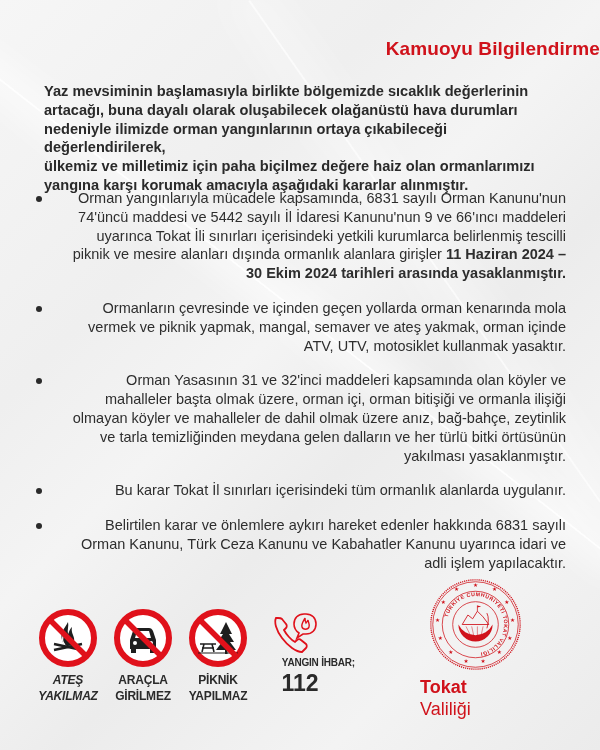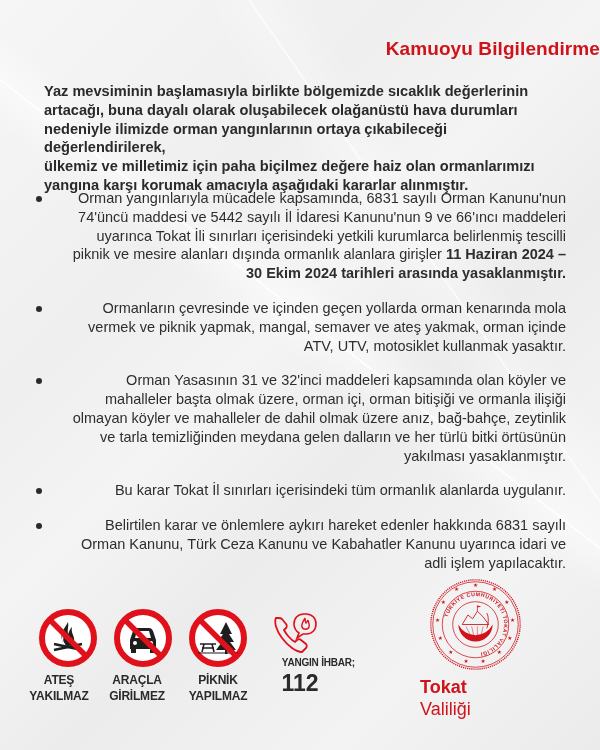--- a/index.html
+++ b/index.html
@@ -125,25 +125,25 @@
   <path d="M38 14 L32 26 L35 26 L30 34 L34 34 L28 42 L48 42 L42 34 L46 34 L41 26 L44 26 Z" fill="#1e1e1e"></path>
   <rect x="37" y="42" width="2.5" height="4" fill="#1e1e1e"></rect>
   <line x1="12" y1="36" x2="28" y2="36" stroke="#1e1e1e" stroke-width="1.5"></line>
   <line x1="14" y1="40" x2="26" y2="40" stroke="#1e1e1e" stroke-width="1.5"></line>
   <line x1="16" y1="36" x2="14" y2="44" stroke="#1e1e1e" stroke-width="1.5"></line>
   <line x1="24" y1="36" x2="26" y2="44" stroke="#1e1e1e" stroke-width="1.5"></line>
   <line x1="10" y1="45" x2="50" y2="45" stroke="#1e1e1e" stroke-width="1.2"></line>
   <line x1="12" y1="12" x2="48" y2="48" stroke="#e0111b" stroke-width="5.5"></line>
 </svg>
 
-<div class="sign-label" style="left:14px; top:672px;">
+<div class="sign-label" style="left:23px; top:672px;font-style:italic;">
   <div>ATEŞ</div>
   <div>YAKILMAZ</div>
 </div>
-<div class="sign-label" style="left:92px; top:672px;text-align:center;">
+<div class="sign-label" style="left:98px; top:672px;text-align:center;">
   <div>ARAÇLA</div>
   <div>GİRİLMEZ</div>
 </div>
 <div class="sign-label" style="left:173px; top:672px;">
   <div>PİKNİK</div>
   <div>YAPILMAZ</div>
 </div>
 
 <svg style="position:absolute; left:270px; top:608px; width:60px; height:50px;" viewBox="0 0 60 50">
   <path d="M6 10 C4 14 6 22 12 30 C18 38 26 44 32 44 L36 40 C37 39 37 37 36 36 L31 32 C30 31 28 31 27 32 L25 34 C21 32 16 26 14 22 L16 20 C17 19 17 17 16 16 L12 11 C11 10 9 10 8 10 Z" fill="none" stroke="#e0111b" stroke-width="1.8"></path>

